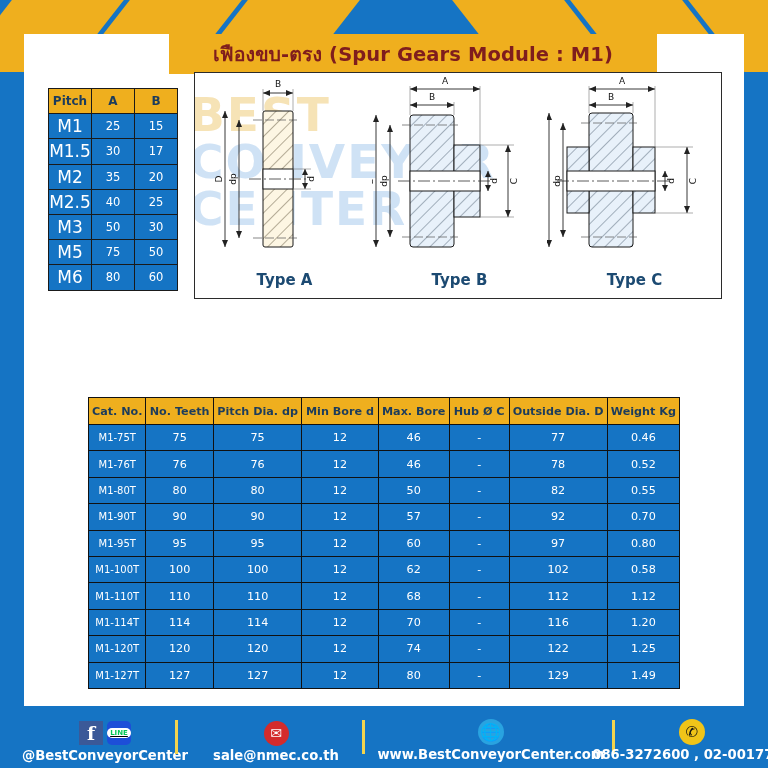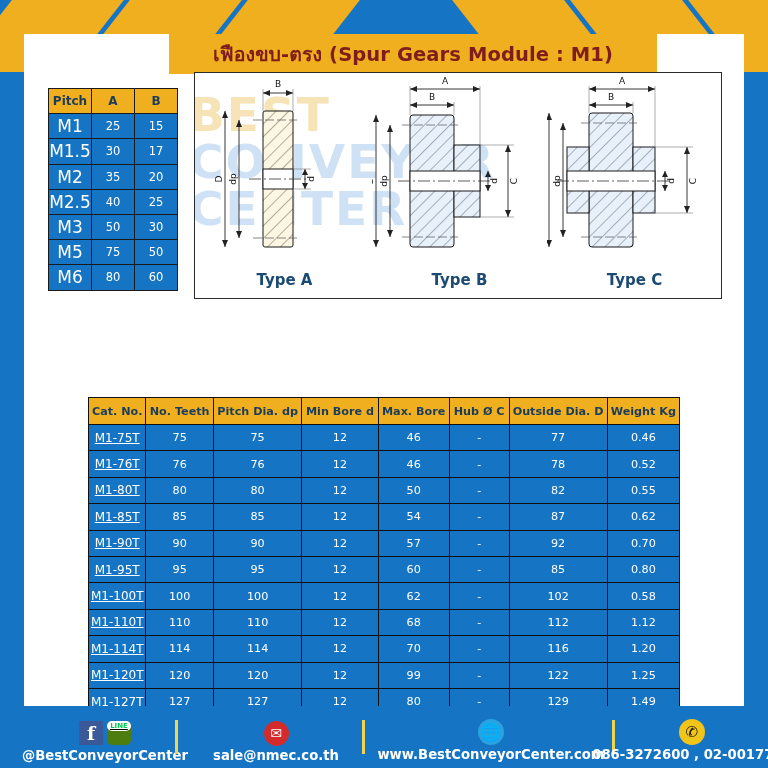--- a/index.html
+++ b/index.html
@@ -57,32 +57,32 @@
             font-size:15px;font-weight:bold;color:#1c4a72;}
   .tA{left:2px;} .tB{left:177px;} .tC{left:352px;}
 
   
   .spec-wrap{position:absolute;left:64px;top:318px;width:656px;margin-top:45px;}
   .spec-tbl{width:592px;border:1px solid #111;}
   .spec-tbl th{background:#efaf1e;color:#1c3c5c;font-size:11.2px;font-weight:bold;
                height:26px;border:1px solid #111;padding:0 2px;white-space:nowrap;}
   .spec-tbl td{background:#1574c4;color:#fff;font-size:11.2px;text-align:center;
                height:25.4px;border:1px solid #111;padding:0;}
-  .spec-tbl td.cat{font-size:12px;text-decoration:underline;}
+  .spec-tbl td.cat{font-size:10px;}
 
   
   .footer{position:absolute;left:0;top:706px;width:768px;height:62px;background:#1574c4;}
   .fitem{position:absolute;display:flex;flex-direction:column;align-items:center;}
   .ficons{display:flex;gap:4px;align-items:center;height:26px;}
   .ftxt{color:#fff;font-size:13.2px;font-weight:bold;margin-top:2px;white-space:nowrap;}
   .fsep{position:absolute;top:14px;width:3px;height:34px;background:#f3d44e;}
   .fb{width:24px;height:24px;background:#3b5998;color:#fff;font-size:19px;font-weight:bold;
       display:flex;align-items:center;justify-content:center;font-family:"DejaVu Serif",serif;}
-  .line-ic{width:24px;height:24px;background:#4d7c0f;border-radius:5px;
-           display:flex;align-items:flex-start;justify-content:center;text-decoration:underline;}
+  .line-ic{width:24px;height:24px;background:#1d4ed8;border-radius:5px;
+           display:flex;align-items:center;justify-content:center;text-decoration:underline;}
   .line-ic b{background:#fff;color:#06c755;font-size:7px;border-radius:6px;padding:1px 3px;}
   .mail-ic{width:25px;height:25px;border-radius:50%;background:#d32b2b;
            display:flex;align-items:center;justify-content:center;color:#fff;font-size:14px;}
   .globe-ic{width:26px;height:26px;border-radius:50%;background:#29a3e0;
             display:flex;align-items:center;justify-content:center;color:#fff;font-size:17px;}
   .phone-ic{width:26px;height:26px;border-radius:50%;background:#f0c419;
             display:flex;align-items:center;justify-content:center;color:#111;font-size:15px;}
 </style>
 </head>
 <body>
@@ -367,47 +367,37 @@
               <td class="cat">M1-80T</td>
               <td>80</td>
               <td>80</td>
               <td>12</td>
               <td>50</td>
               <td>-</td>
               <td>82</td>
               <td>0.55</td>
             </tr>
           <tr>
-              <td class="cat">M1-85T</td>
-              <td>85</td>
-              <td>85</td>
-              <td>12</td>
-              <td>54</td>
-              <td>-</td>
-              <td>87</td>
-              <td>0.62</td>
-            </tr>
-          <tr>
               <td class="cat">M1-90T</td>
               <td>90</td>
               <td>90</td>
               <td>12</td>
               <td>57</td>
               <td>-</td>
               <td>92</td>
               <td>0.70</td>
             </tr>
           <tr>
               <td class="cat">M1-95T</td>
               <td>95</td>
               <td>95</td>
               <td>12</td>
               <td>60</td>
               <td>-</td>
-              <td>85</td>
+              <td>97</td>
               <td>0.80</td>
             </tr>
           <tr>
               <td class="cat">M1-100T</td>
               <td>100</td>
               <td>100</td>
               <td>12</td>
               <td>62</td>
               <td>-</td>
               <td>102</td>
@@ -431,21 +421,21 @@
               <td>70</td>
               <td>-</td>
               <td>116</td>
               <td>1.20</td>
             </tr>
           <tr>
               <td class="cat">M1-120T</td>
               <td>120</td>
               <td>120</td>
               <td>12</td>
-              <td>99</td>
+              <td>74</td>
               <td>-</td>
               <td>122</td>
               <td>1.25</td>
             </tr>
           <tr>
               <td class="cat">M1-127T</td>
               <td>127</td>
               <td>127</td>
               <td>12</td>
               <td>80</td>

